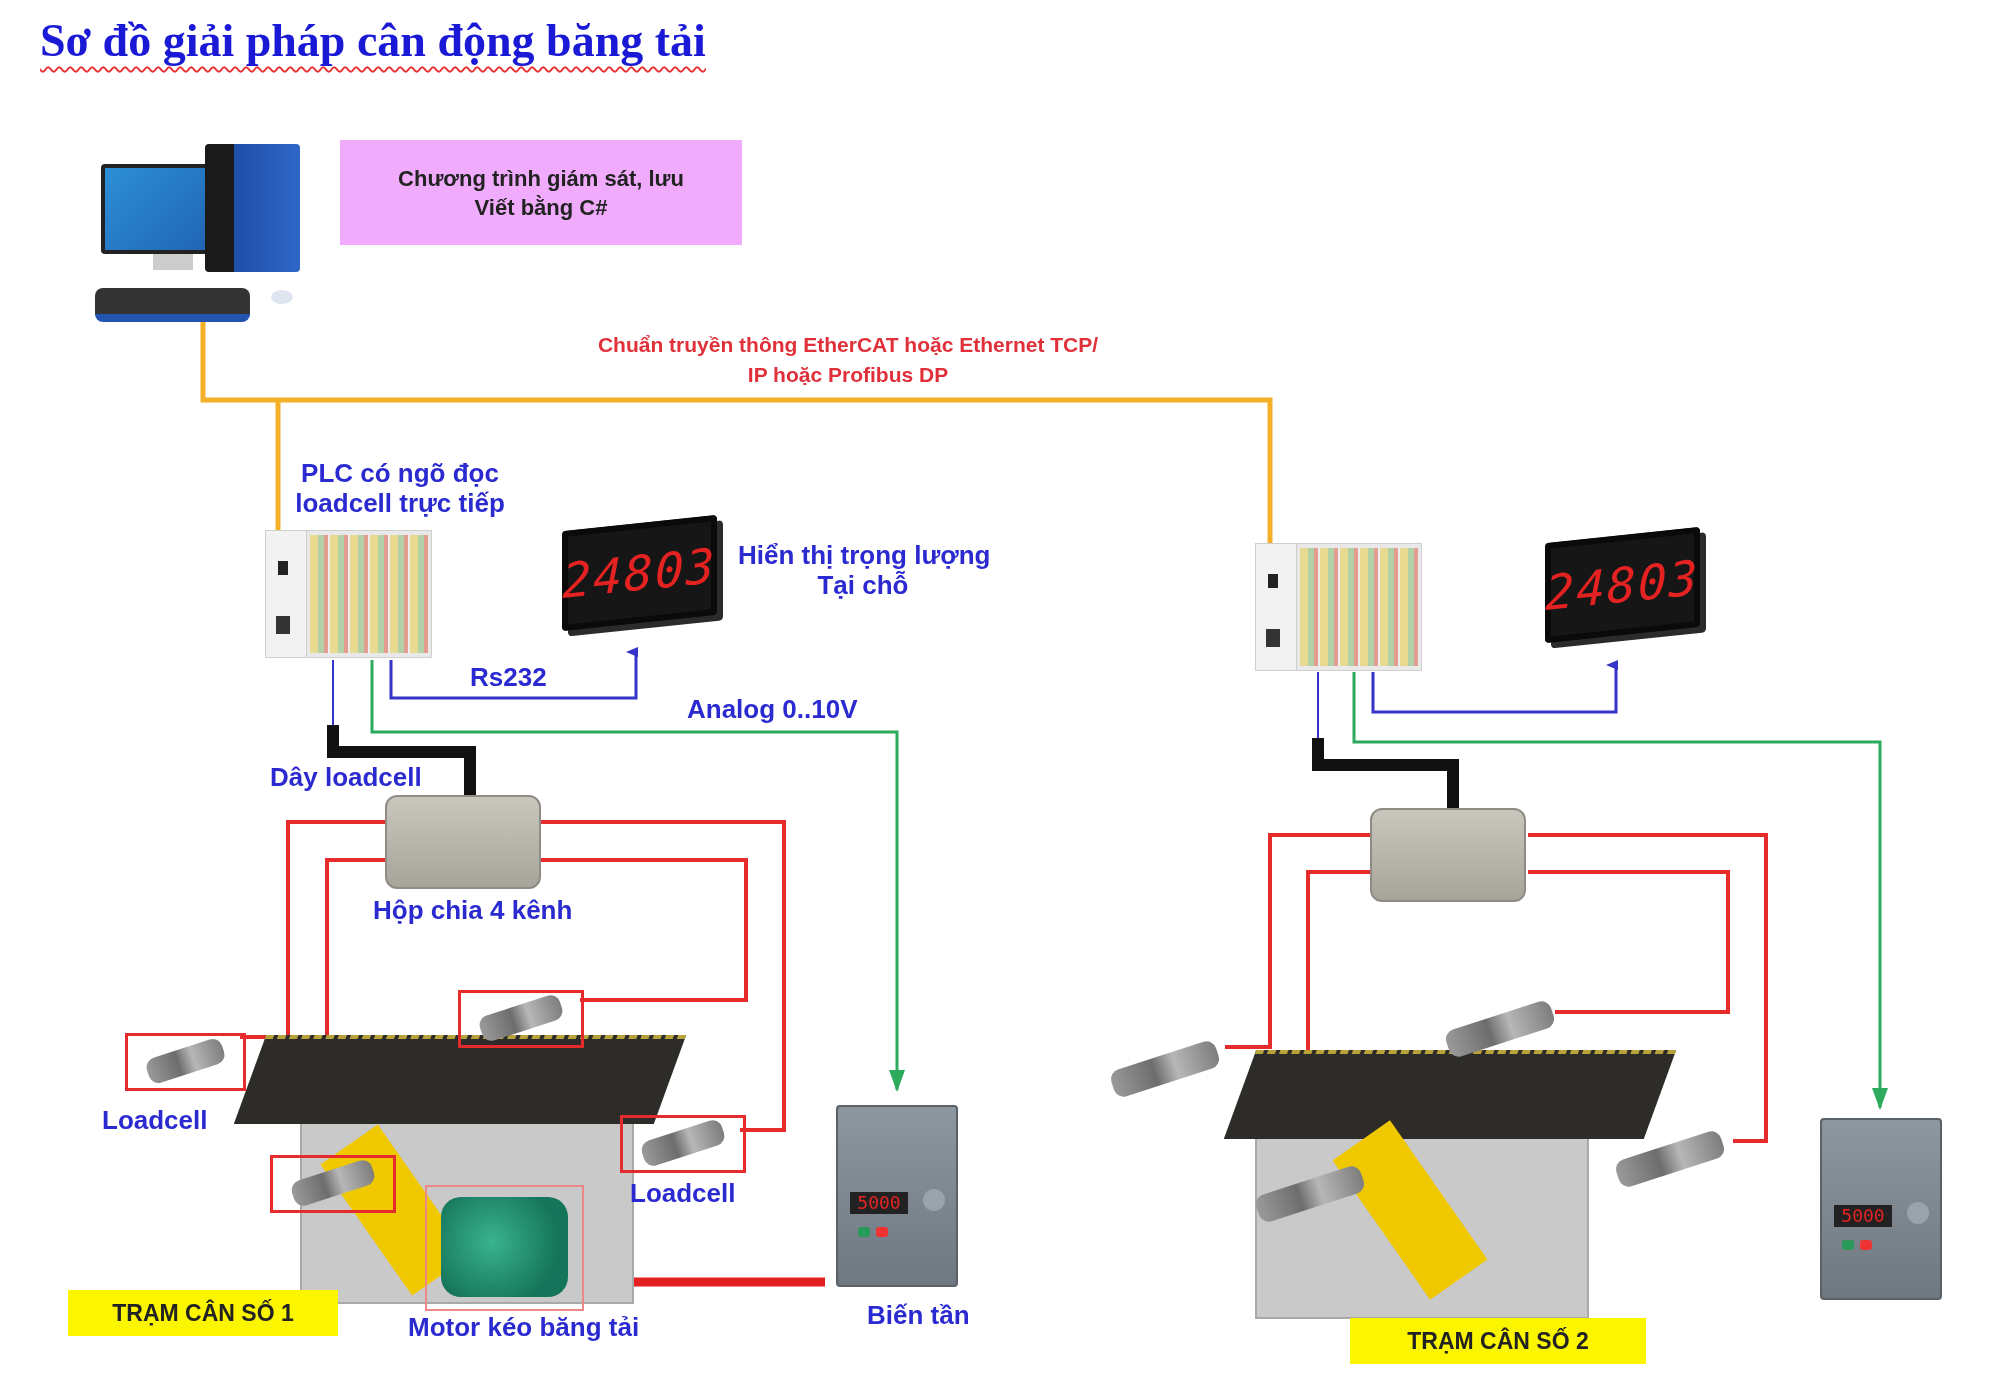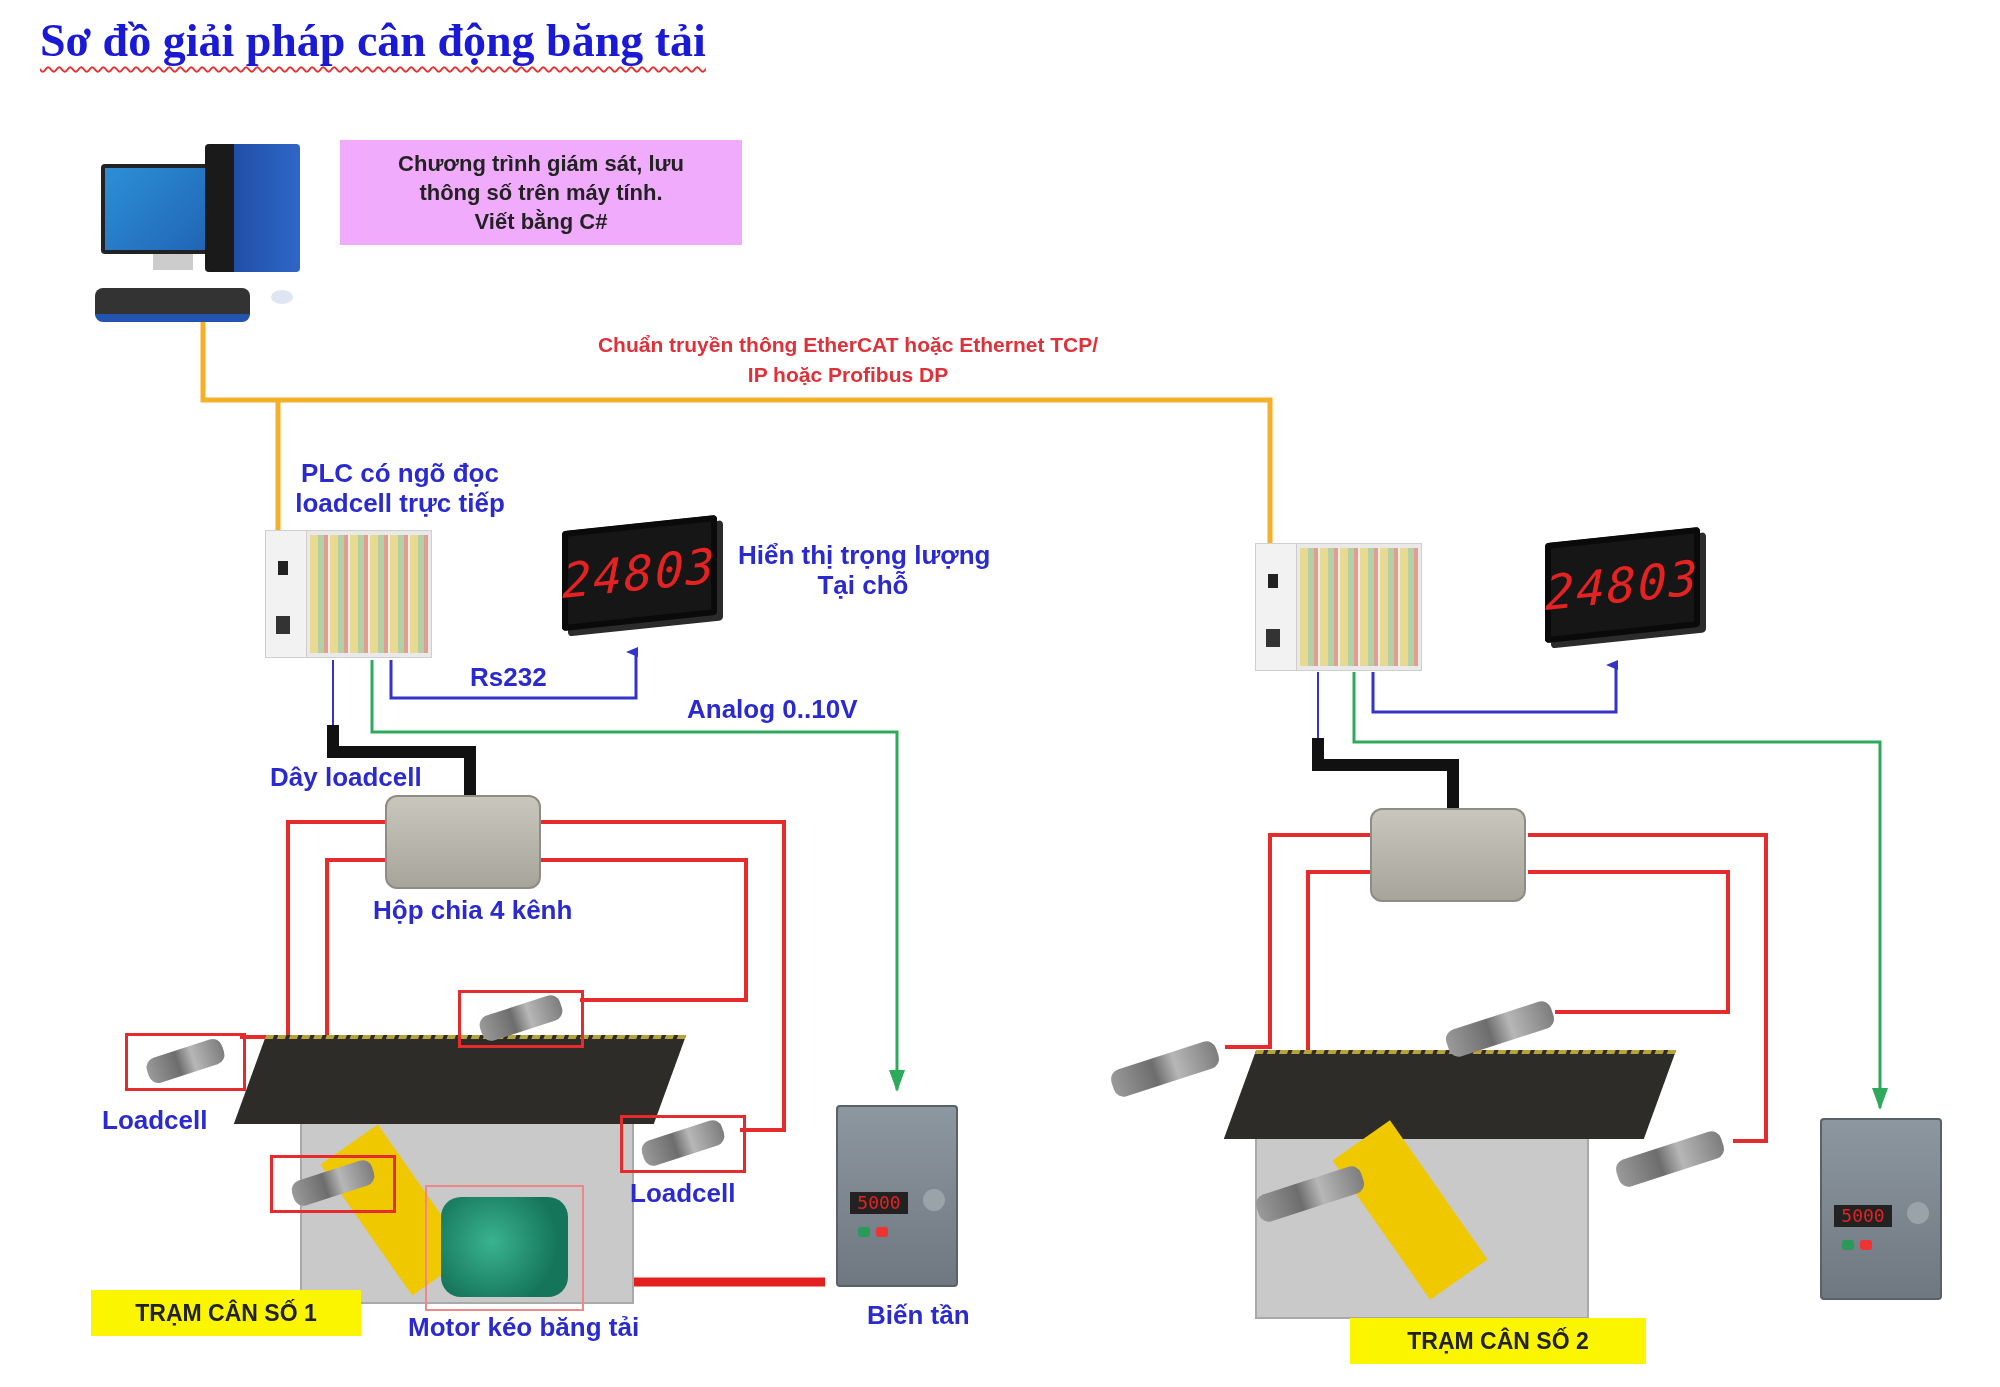--- a/index.html
+++ b/index.html
@@ -75,21 +75,20 @@
     <div style="width:100%;height:100%;background:linear-gradient(135deg,#2c8fd6,#1f5fb0);"></div>
   </div>
   <div class="abs" style="left:60px;top:114px;width:40px;height:16px;background:#ccc;"></div>
   <div class="abs" style="left:112px;top:4px;width:95px;height:128px;background:linear-gradient(90deg,#1a1a1a 30%,#1f4fa8 31%,#2f67c8);border-radius:4px;"></div>
   <div class="abs" style="left:2px;top:148px;width:155px;height:26px;background:#333;border-bottom:8px solid #2355b0;border-radius:8px;"></div>
   <div class="abs" style="left:178px;top:150px;width:22px;height:14px;background:#dfe6f2;border-radius:50%;"></div>
 </div>
 
 <div class="abs yellow-box" style="left:340px;top:140px;width:402px;height:105px;">
   <div>Chương trình giám sát, lưu</div>
-  <div>thông số trên máy tính.</div>
   <div>Viết bằng C#</div>
 </div>
 
 <div class="abs lbl-red" style="left:548px;top:330px;width:600px;">
   <div>Chuẩn truyền thông EtherCAT hoặc Ethernet TCP/</div>
   <div>IP hoặc Profibus DP</div>
 </div>
 
 <div class="abs lbl-blue" style="left:290px;top:458px;width:220px;">
   <div>PLC có ngõ đọc</div>
@@ -141,21 +140,21 @@
 <div class="abs lbl-blue" style="left:408px;top:1312px;">Motor kéo băng tải</div>
 
 <div class="abs vfd" style="left:836px;top:1105px;width:118px;height:178px;">
   <div class="vfd-screen" style="left:12px;top:85px;width:58px;height:22px;">5000</div>
   <div class="abs" style="left:85px;top:82px;width:22px;height:22px;border-radius:50%;background:#9aa3a9;"></div>
   <div class="abs" style="left:20px;top:120px;width:12px;height:10px;background:#2a9a5a;border-radius:3px;"></div>
   <div class="abs" style="left:38px;top:120px;width:12px;height:10px;background:#e33;border-radius:3px;"></div>
 </div>
 <div class="abs lbl-blue" style="left:851px;top:1300px;margin-left:16px;">Biến tần</div>
 
-<div class="abs station" style="left:68px;top:1290px;width:270px;height:46px;margin-left:23px;">TRẠM CÂN SỐ 1</div>
+<div class="abs station" style="left:68px;top:1290px;width:270px;height:46px;">TRẠM CÂN SỐ 1</div>
 
 <div class="abs plc" style="left:1255px;top:543px;width:165px;height:126px;">
   <div class="abs" style="left:0;top:0;width:40px;height:126px;background:#f2f2f2;border-right:1px solid #ccc;"></div>
   <div class="abs" style="left:10px;top:85px;width:14px;height:18px;background:#333;"></div>
   <div class="abs" style="left:12px;top:30px;width:10px;height:14px;background:#222;"></div>
 </div>
 <div class="abs" style="left:1300px;top:548px;width:118px;height:118px;background:repeating-linear-gradient(90deg,#e8d36a 0 8px,#9bc58a 8px 14px,#e07d6a 14px 18px,#f0f0f0 18px 20px);opacity:0.7;"></div>
 
 <div class="abs display" style="left:1545px;top:535px;width:155px;height:100px;">
   <span>24803</span>

